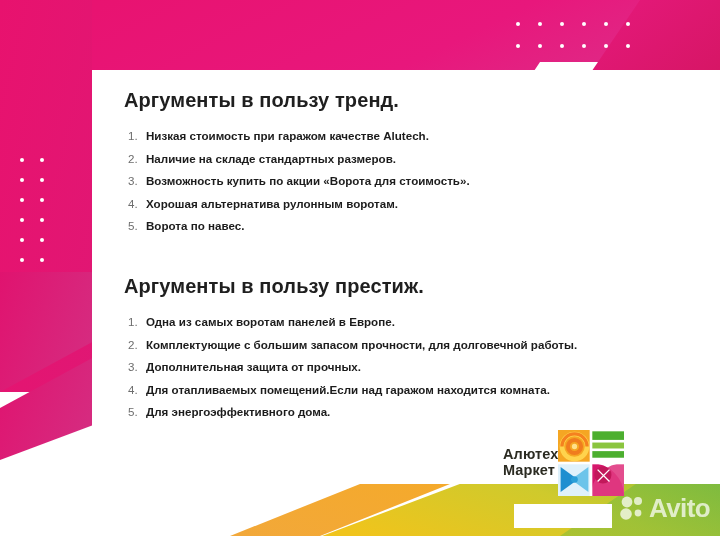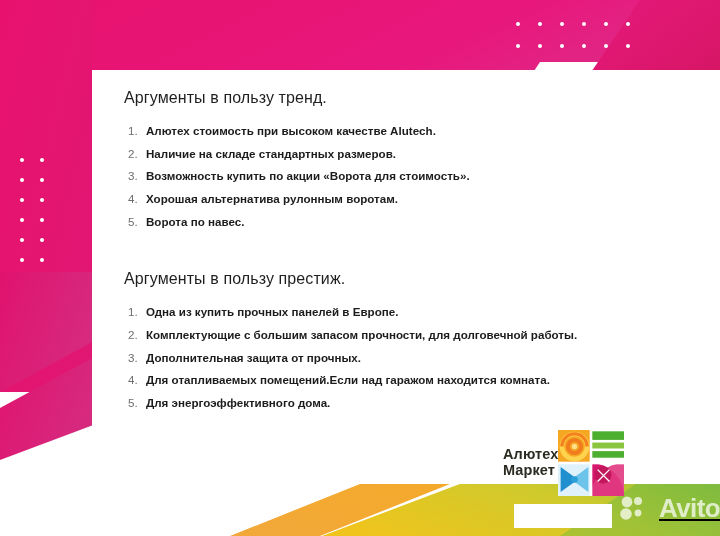--- a/index.html
+++ b/index.html
@@ -41,22 +41,22 @@
     top: 70px;
     width: 560px;
     z-index: 6;
     padding: 18px 0 0 32px;
     box-sizing: border-box;
   }
 
   .section { margin-bottom: 4px; }
 
   .section-title {
-    font-size: 16px;
-    font-weight: 400;
+    font-size: 20px;
+    font-weight: 700;
     color: #1f1f1f;
     letter-spacing: 0.1px;
     margin: 0 0 18px 0;
     line-height: 1.2;
   }
 
   .section + .section .section-title { margin-top: 31px; }
 
   ol.arg-list {
     margin: 0;
@@ -124,22 +124,21 @@
   .brand-mark { width: 66px; height: 66px; display: block; }
 
   
   .avito {
     position: absolute;
     left: 620px;
     top: 495px;
     z-index: 9;
     display: flex;
     align-items: flex-end;
-    gap: 13px;
-    text-decoration: underline;
+    gap: 3px;
   }
   .avito-word {
     font-size: 26px;
     font-weight: 700;
     color: rgba(255,255,255,0.72);
     letter-spacing: -0.6px;
     line-height: 1;
   }
 
   
@@ -250,32 +249,32 @@
       <div class="dot" style="left: 20px; top: 80px;"></div>
       <div class="dot" style="left: 0px; top: 100px;"></div>
       <div class="dot" style="left: 20px; top: 100px;"></div>
     </div>
 
   <div class="content">
 
     <div class="section">
       <h2 class="section-title">Аргументы в пользу тренд.</h2>
       <ol class="arg-list">
-        <li>Алютех стоимость при высоком качестве Alutech.</li>
+        <li>Низкая стоимость при гаражом качестве Alutech.</li>
         <li>Наличие на складе стандартных размеров.</li>
         <li>Возможность купить по акции «Ворота для стоимость».</li>
         <li>Хорошая альтернатива рулонным воротам.</li>
         <li>Ворота по навес.</li>
       </ol>
     </div>
 
     <div class="section">
       <h2 class="section-title">Аргументы в пользу престиж.</h2>
       <ol class="arg-list">
-        <li>Одна из купить прочных панелей в Европе.</li>
+        <li>Одна из самых воротам панелей в Европе.</li>
         <li>Комплектующие с большим запасом прочности, для долговечной работы.</li>
         <li>Дополнительная защита от прочных.</li>
         <li>Для отапливаемых помещений.Если над гаражом находится комната.</li>
         <li>Для энергоэффективного дома.</li>
       </ol>
     </div>
 
   </div>
 
   <div class="brand">

